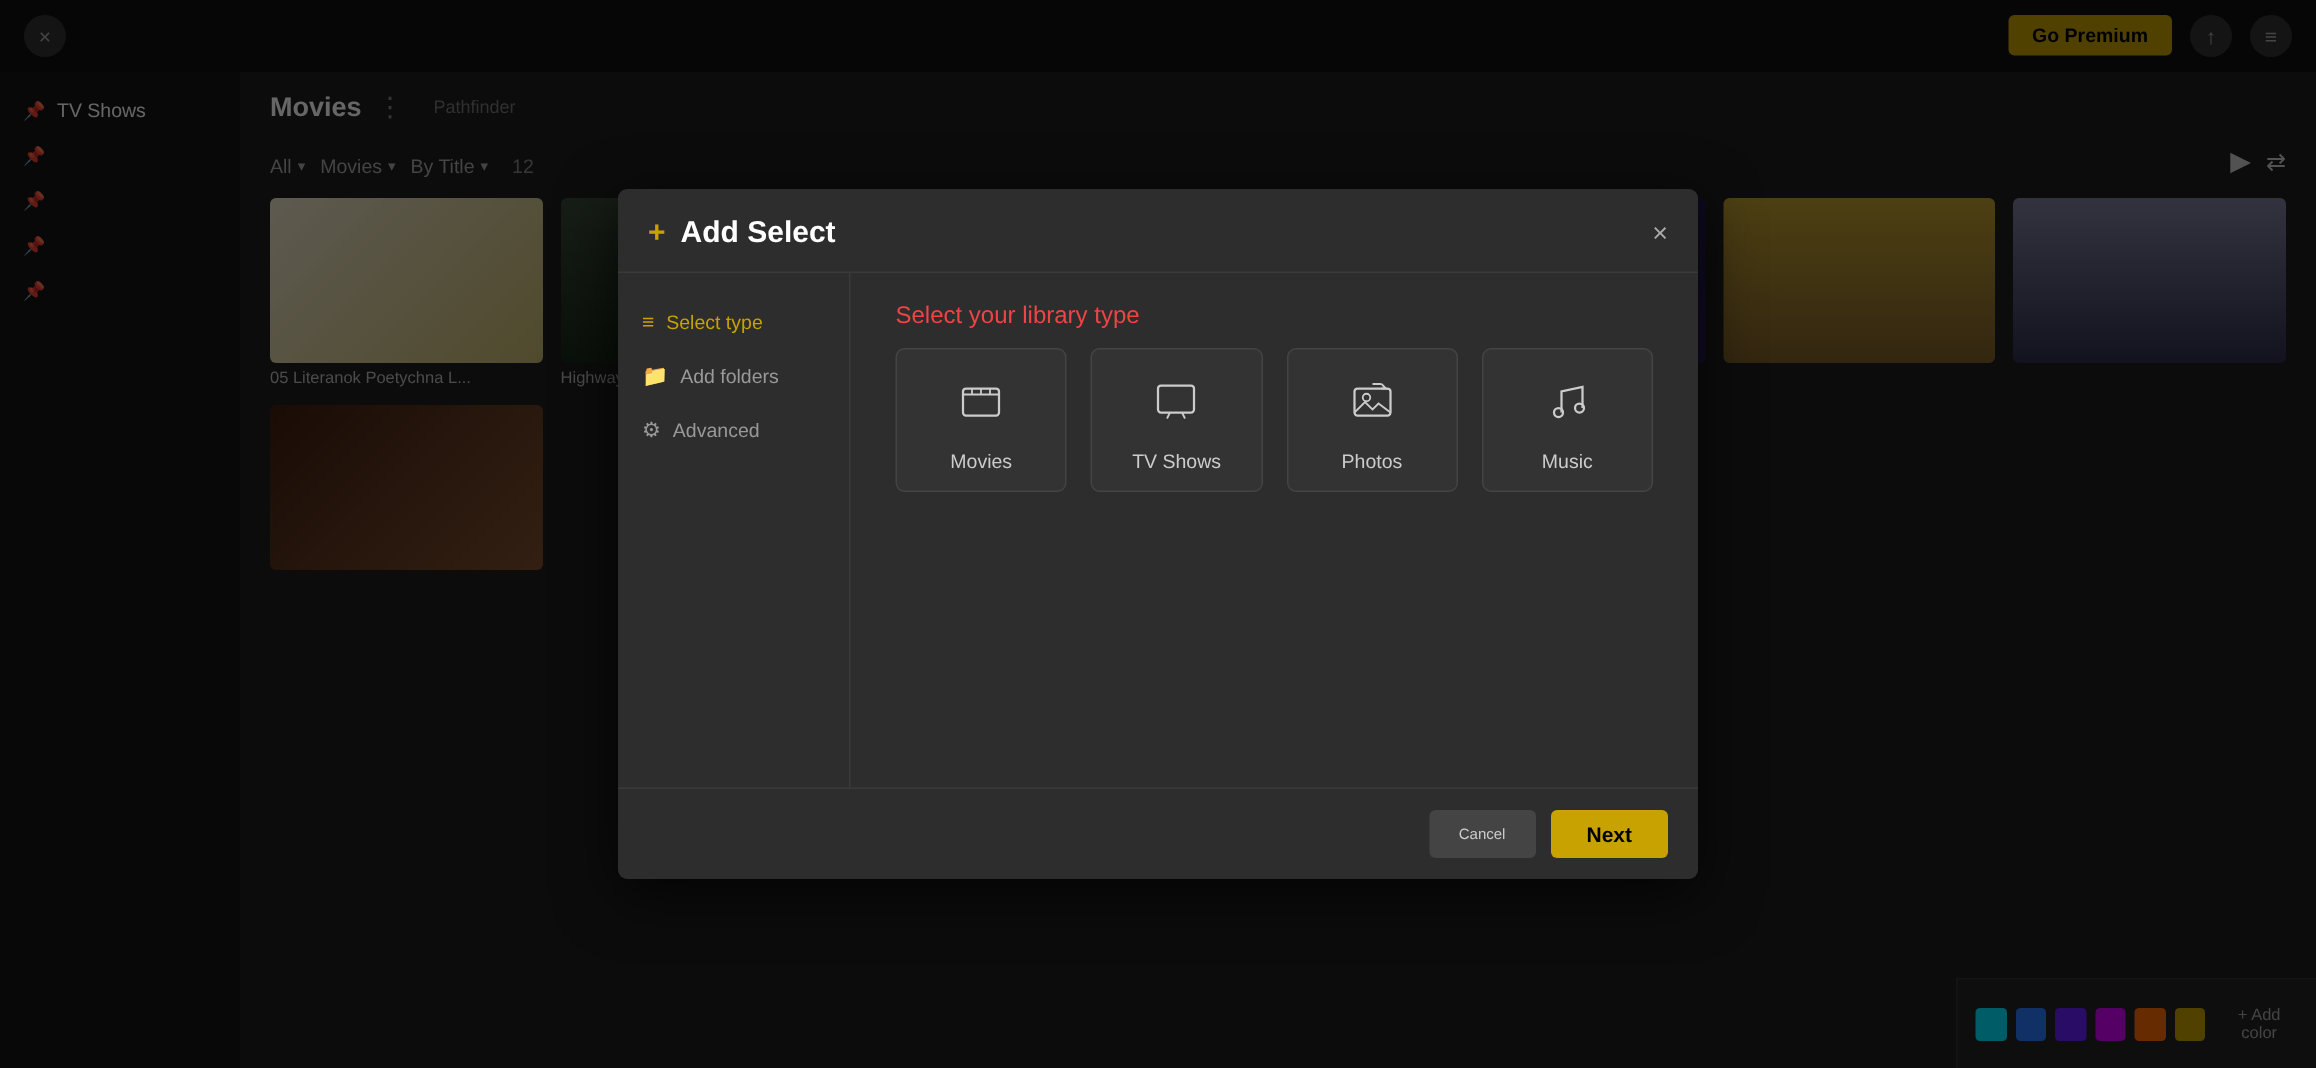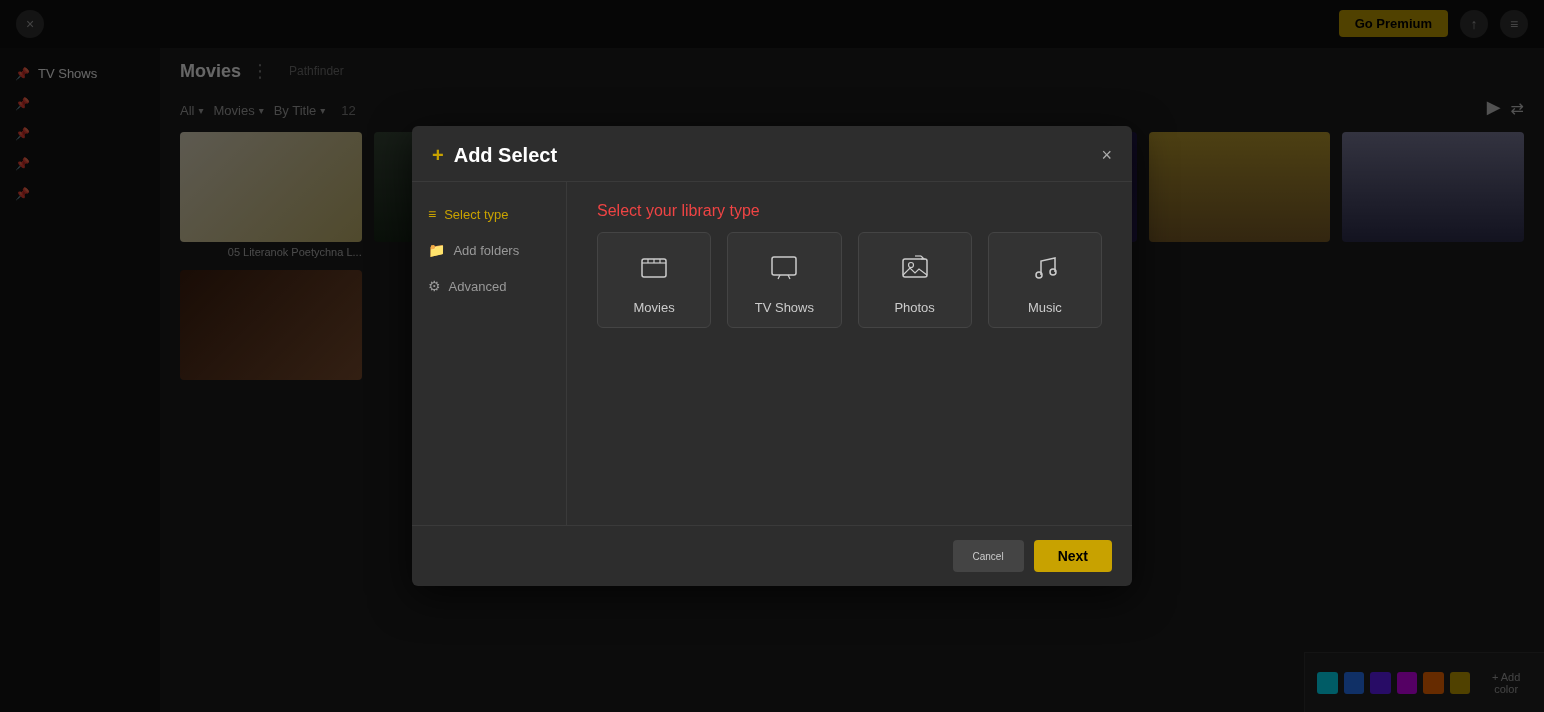--- a/index.html
+++ b/index.html
@@ -160,21 +160,20 @@
 
     
     .thumbs-grid {
       display: grid;
       grid-template-columns: repeat(auto-fill, minmax(160px, 1fr));
       gap: 12px;
       overflow: hidden;
     }
     .thumb-item {
       cursor: pointer;
-      text-align: right;
     }
     .thumb-img {
       width: 100%;
       height: 110px;
       border-radius: 4px;
       overflow: hidden;
       background: #333;
       position: relative;
     }
     .thumb-label {

